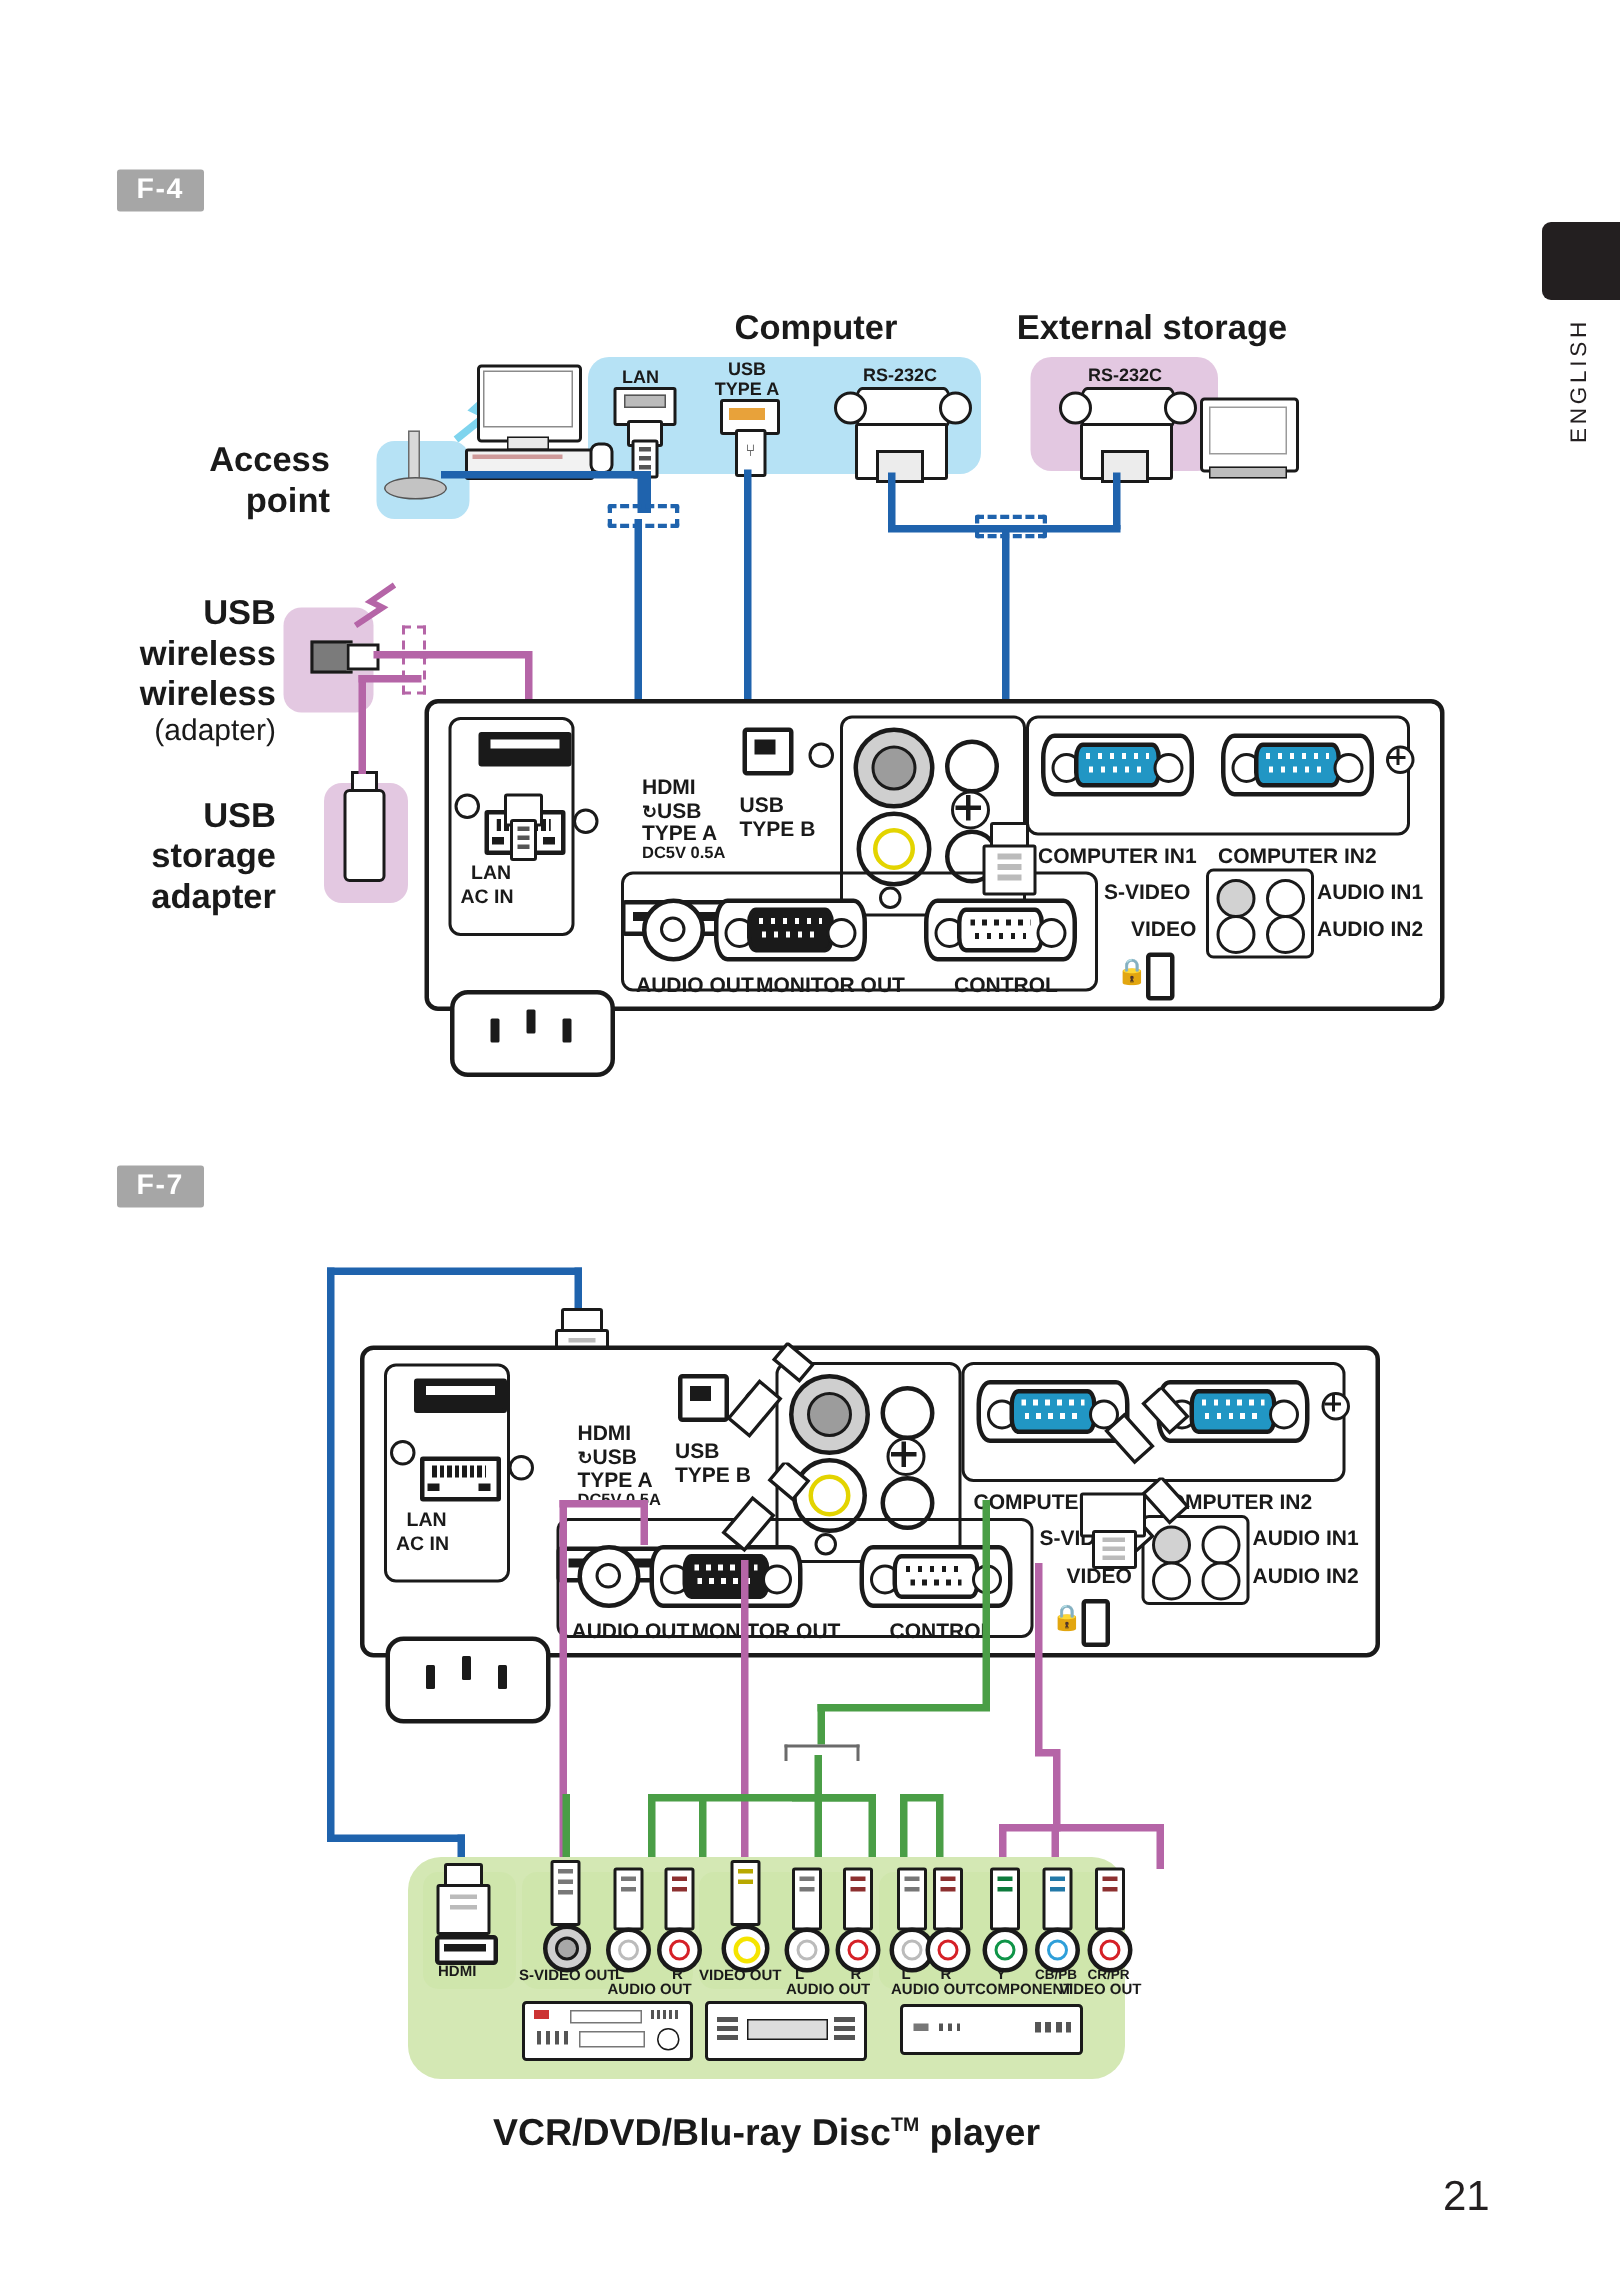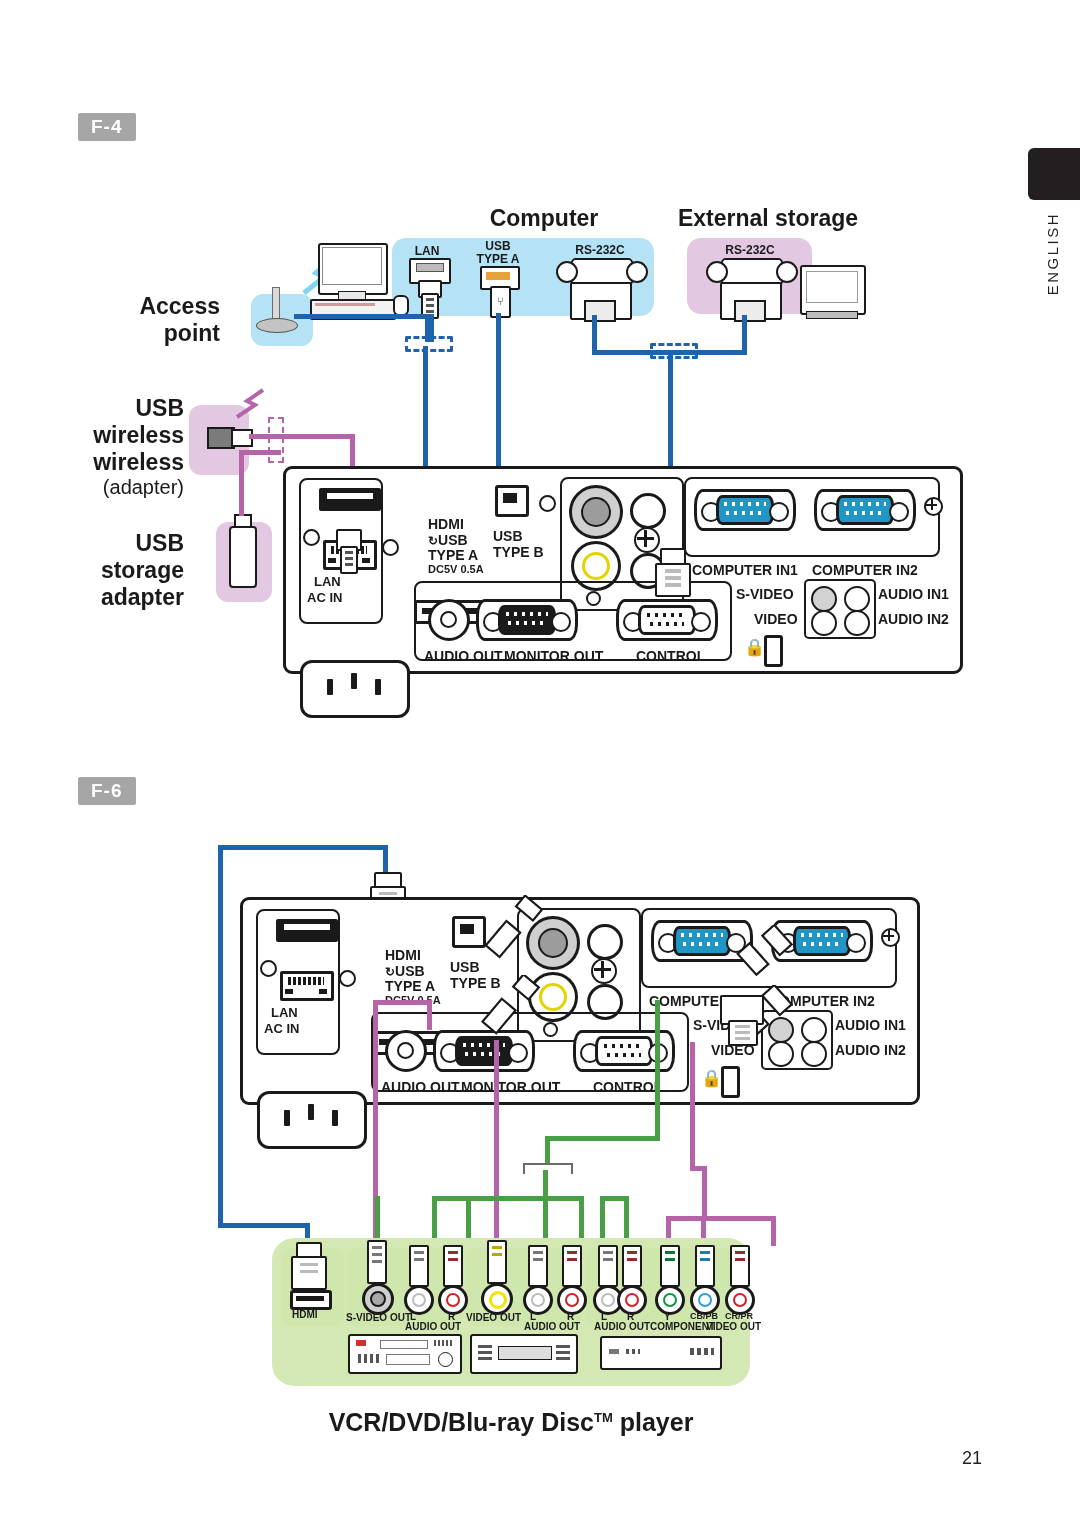--- a/index.html
+++ b/index.html
@@ -44,21 +44,21 @@
   .acpin{background:#1a1a1a;border-radius:1px;position:absolute;}
   .screw{border:2.5px solid #1a1a1a;border-radius:50%;background:#fff;}
   
   .cab{position:absolute;}
   .cab-blue{background:#1f63ad;}
   .cab-pink{background:#b565a7;}
   .cab-green{background:#4a9e46;}
   .plug{background:#fff;border:2px solid #1a1a1a;border-radius:2px;}
   .dash-blue{border:3px dashed #1f63ad;}
   .dash-pink{border:2px dashed #b565a7;}
-  .pagenum{font-size:18px;color:#231f20;}
+  .pagenum{font-size:28px;color:#231f20;}
   .kens{font-size:17px;}
 </style>
 </head>
 <body>
 
 <div class="abs" style="left:1028px;top:148px;">
   <div class="eng-tab"></div>
   <div class="eng-text" style="margin-top:12px;margin-left:16px;">ENGLISH</div>
 </div>
 
@@ -314,21 +314,21 @@
   <div class="abs" style="left:478px;top:166px;width:13px;height:26px;border:3px solid #1a1a1a;border-radius:3px;"></div>
 </div>
 
 <div class="abs plug" style="left:660px;top:548px;width:22px;height:16px;"></div>
 <div class="abs plug" style="left:655px;top:563px;width:32px;height:30px;">
   <div style="position:absolute;left:8px;top:4px;width:16px;height:4px;background:#bbb;"></div>
   <div style="position:absolute;left:8px;top:11px;width:16px;height:4px;background:#bbb;"></div>
   <div style="position:absolute;left:8px;top:18px;width:16px;height:4px;background:#bbb;"></div>
 </div>
 
-<div class="abs sec-badge" style="left:78px;top:777px;">F-6</div>
+<div class="abs sec-badge" style="left:78px;top:777px;">F-7</div>
 
 <div class="cab cab-blue" style="left:218px;top:845px;width:5px;height:383px;"></div>
 <div class="cab cab-blue" style="left:218px;top:845px;width:170px;height:5px;"></div>
 <div class="cab cab-blue" style="left:383px;top:845px;width:5px;height:30px;"></div>
 <div class="cab cab-blue" style="left:218px;top:1223px;width:92px;height:5px;"></div>
 <div class="cab cab-blue" style="left:305px;top:1223px;width:5px;height:22px;"></div>
 
 <div class="abs plug" style="left:374px;top:872px;width:24px;height:14px;"></div>
 <div class="abs plug" style="left:370px;top:886px;width:32px;height:22px;">
   <div style="position:absolute;left:7px;top:4px;width:18px;height:3px;background:#bbb;"></div>

